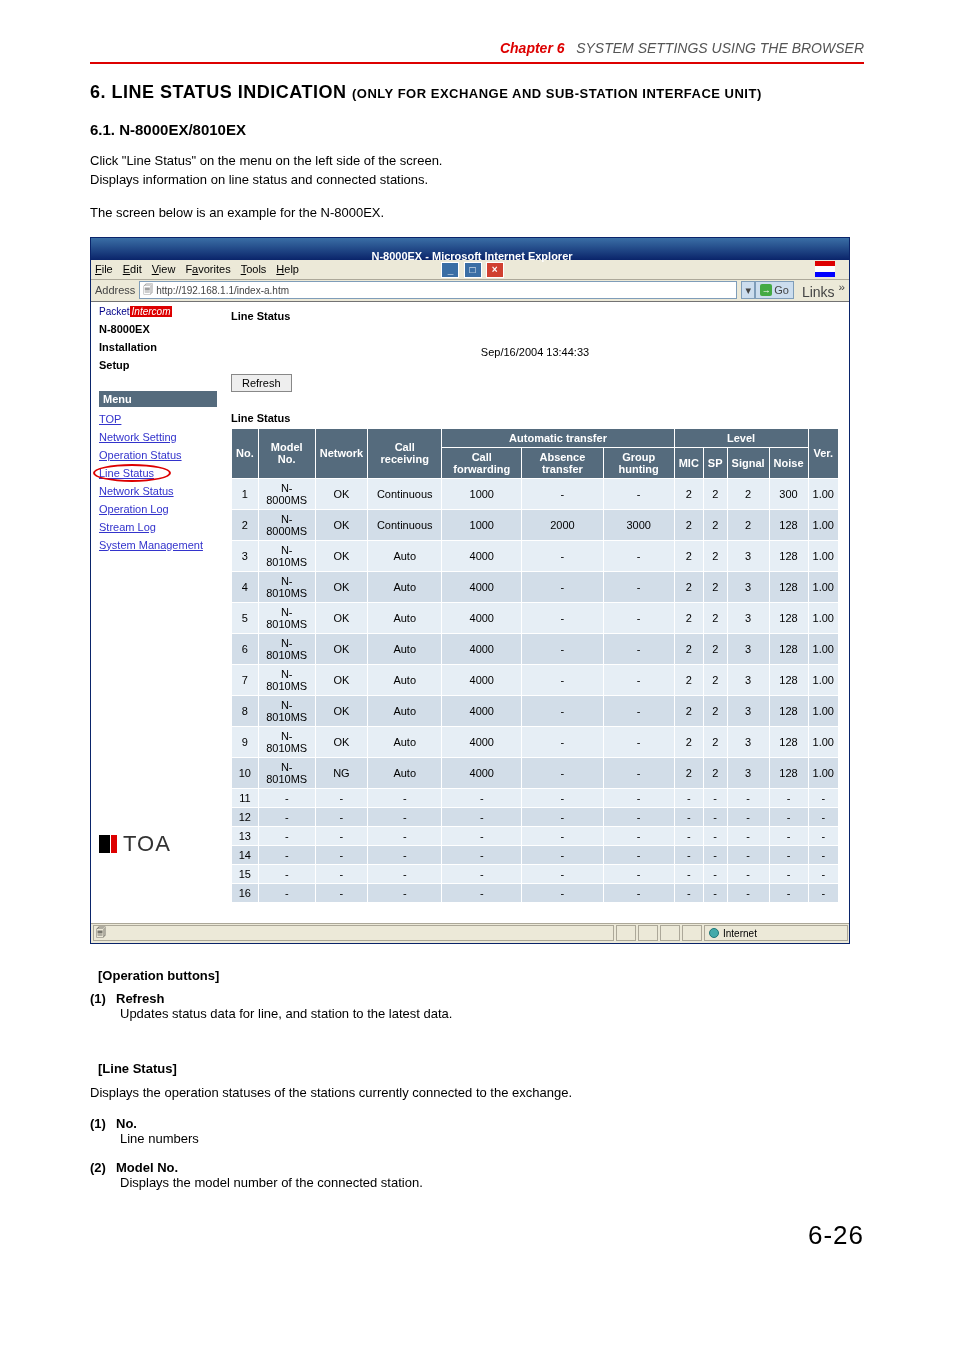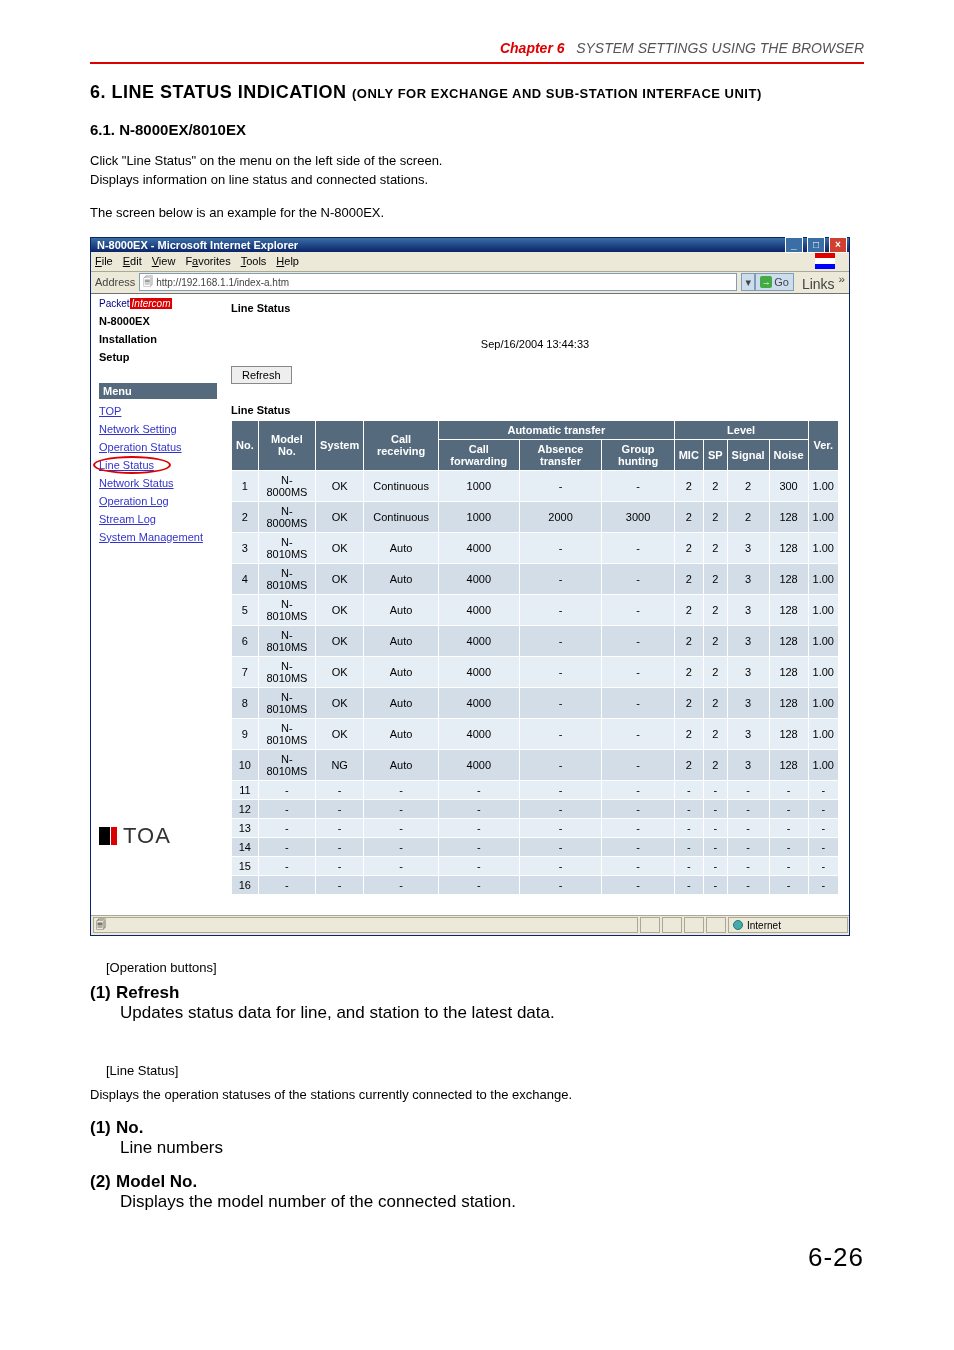--- a/index.html
+++ b/index.html
@@ -10,21 +10,21 @@
   .chapter-hdr .ti { color: #555; }
   .hr-top { border: none; border-top: 2px solid #d00; margin: 0 0 18px 0; }
   h1 { font-size: 18px; letter-spacing: 0.5px; margin: 0 0 18px 0; }
   h1 .subhead { font-size: 13px; }
   h2 { font-size: 15px; margin: 0 0 14px 0; }
   .body-text { font-size: 13px; line-height: 1.45; margin: 0 0 14px 0; }
   .page-num { text-align: right; font-size: 26px; font-family: Arial, sans-serif; margin-top: 30px; letter-spacing: 1px; }
 
   
   .win { width: 760px; border: 1px solid #0a246a; margin: 6px 0 24px 0; font-family: Tahoma, sans-serif; font-size: 11px; }
-  .titlebar { background: linear-gradient(#3a6ea5,#0a246a); color: #fff; height: 14px; display: flex; align-items: center; padding: 0 2px 0 6px; }
+  .titlebar { background: linear-gradient(#3a6ea5,#0a246a); color: #fff; height: 22px; display: flex; align-items: center; padding: 12px 2px 0 6px; flex-direction: column; }
   .titlebar .txt { flex: 1; font-weight: bold; }
   .winbtns span { width: 18px; height: 16px; display: inline-flex; align-items: center; justify-content: center; margin-left: 1px; background: #3a6ea5; border: 1px solid #fff; color: #fff; font-size: 10px; font-weight: bold; }
   .winbtns .close { background: #d04030; }
   .menubar { background: #ece9d8; height: 20px; display: flex; align-items: center; padding: 0 4px; border-bottom: 1px solid #aca899; }
   .menubar span { margin-right: 10px; }
   .menubar span u { text-decoration: underline; }
   .flag { width: 20px; height: 16px; margin-left: auto; background: linear-gradient(#d00 33%, #fff 33% 66%, #00f 66%); }
   .addrbar { background: #ece9d8; height: 22px; display: flex; align-items: center; padding: 0 4px; border-bottom: 1px solid #737373; color: #444; }
   .addrbar .field { flex: 1; background: #fff; border: 1px solid #7f9db9; height: 18px; margin: 0 4px; display: flex; align-items: center; padding: 0 3px; font-size: 10px; }
   .addrbar .drop { width: 14px; height: 18px; background: #cde; border: 1px solid #7f9db9; display: inline-flex; align-items: center; justify-content: center; }
@@ -57,25 +57,25 @@
   table.status th, table.status td { border: 1px solid #fff; padding: 3px 4px; text-align: center; }
   table.status thead tr { background: #556b7d; color: #fff; }
   table.status tbody tr:nth-child(odd) { background: #e6eef5; }
   table.status tbody tr:nth-child(even) { background: #d2dde8; }
 
   .statusbar { background: #ece9d8; height: 20px; display: flex; align-items: center; border-top: 1px solid #aca899; font-size: 10px; }
   .statusbar .cell { border: 1px solid #aca899; height: 16px; margin: 0 1px; }
   .statusbar .left { flex: 1; margin-left: 2px; display: flex; align-items: center; padding-left: 2px; }
   .statusbar .mids { display: flex; }
   .statusbar .mids .cell { width: 20px; }
-  .statusbar .net { width: 120px; display: flex; align-items: center; padding-left: 4px; }
+  .statusbar .net { width: 144px; display: flex; align-items: center; padding-left: 4px; }
   .statusbar .globe { width: 10px; height: 10px; border-radius: 50%; background: #4aa; border: 1px solid #277; margin-right: 4px; }
 
-  .subhead-section { font-weight: normal; font-size: 13px; margin: 8px 0 8px 16px; }
-  .def-item { font-size: 17px; margin-bottom: 14px; }
+  .subhead-section { font-weight: bold; font-size: 13px; margin: 8px 0 8px 8px; }
+  .def-item { font-size: 13px; margin-bottom: 14px; }
   .def-item .num { font-weight: bold; display: inline-block; width: 26px; }
   .def-item .lbl { font-weight: bold; }
   .def-item .desc { margin-left: 30px; }
 </style>
 </head>
 <body>
 
 <div class="page">
   <div class="chapter-hdr">
     <span class="ch">Chapter 6</span>
@@ -163,21 +163,21 @@
         <div class="main-title">Line Status</div>
         <div class="main-ts">Sep/16/2004 13:44:33</div>
         <div class="refresh-btn">Refresh</div>
         <div class="tbl-label">Line Status</div>
 
         <table class="status">
           <thead>
             <tr>
               <th rowspan="2">No.</th>
               <th rowspan="2">Model No.</th>
-              <th rowspan="2">System</th>
+              <th rowspan="2">Network</th>
               <th rowspan="2">Call receiving</th>
               <th colspan="3">Automatic transfer</th>
               <th colspan="4">Level</th>
               <th rowspan="2">Ver.</th>
             </tr>
             <tr>
               <th>Call forwarding</th>
               <th>Absence transfer</th>
               <th>Group hunting</th>
               <th>MIC</th>

